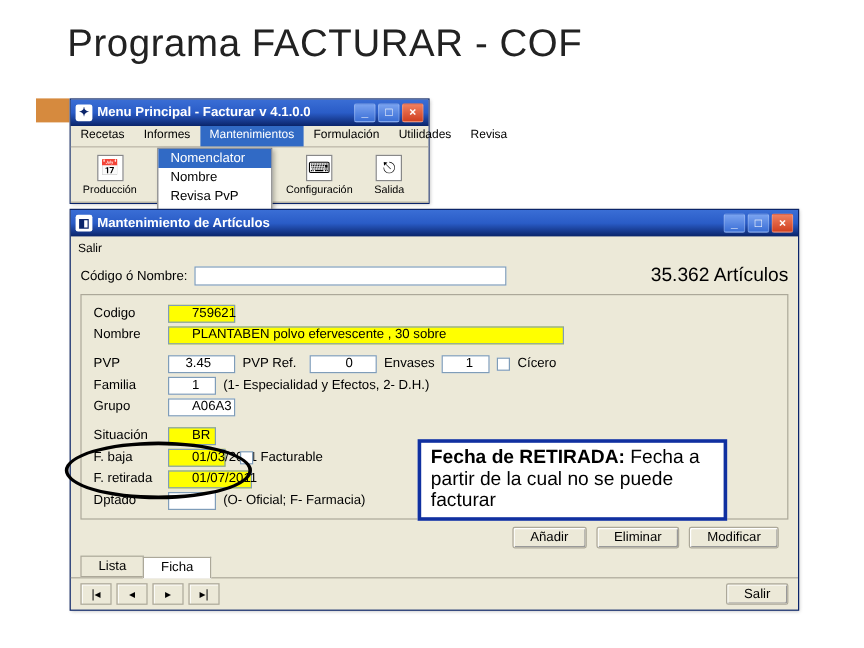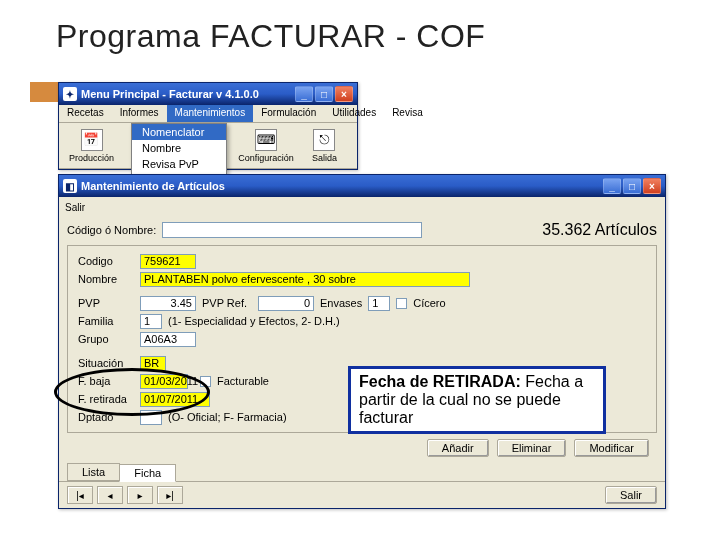--- a/index.html
+++ b/index.html
@@ -23,21 +23,21 @@
   .dropitem { padding:2px 18px 2px 10px; cursor:pointer; }
   .dropitem.sel { background:#316ac5; color:#fff; }
   .body2 { padding:4px 8px; font-size:11px; }
   .toprow { display:flex; align-items:center; gap:6px; padding:2px 0 6px 0; }
   .toprow input { flex:0 0 260px; height:16px; border:1px solid #7f9db9; font-size:11px; padding:0 2px; }
   .count { margin-left:auto; font-size:16px; }
   .panel { border:1px solid #aca899; background:#ece9d8; padding:6px 10px; position:relative; }
   .frow { display:flex; align-items:center; gap:6px; min-height:18px; font-size:11px; }
   .lbl { width:56px; text-align:left; }
   .lbl2 { width:50px; }
-  .val { background:#fff; border:1px solid #7f9db9; height:15px; padding:0 3px; font-size:11px; display:inline-flex; align-items:center; }
+  .val { background:#fff; border:1px solid #7f9db9; height:15px; padding:0 19px; font-size:11px; display:inline-flex; align-items:center; }
   .hl { background:#ffff00 !important; }
   .chk { width:11px; height:11px; border:1px solid #7f9db9; background:#fff; display:inline-block; }
   .btnrow { display:flex; gap:8px; justify-content:flex-end; padding:6px 8px 2px 0; }
   .btn { background:#ece9d8; border:1px solid #aca899; border-radius:2px; padding:2px 14px; font-size:11px; cursor:pointer; box-shadow: inset 1px 1px #fff, inset -1px -1px #999; }
   .tabs { display:flex; font-size:11px; padding:0 8px; }
   .tab { padding:2px 14px; border:1px solid #aca899; background:#ece9d8; margin-right:-1px; cursor:pointer; }
   .tab.active { background:#fff; border-bottom-color:#fff; position:relative; top:1px; }
   .navbar { border-top:1px solid #aca899; padding:4px 8px; display:flex; align-items:center; gap:4px; }
   .navbtn { width:26px; height:18px; border:1px solid #aca899; background:#ece9d8; font-size:10px; display:flex; align-items:center; justify-content:center; cursor:pointer; box-shadow: inset 1px 1px #fff; }
   .callout { position:absolute; background:#fff; border:3px solid #1030a0; padding:4px 8px; font-size:16px; font-weight:400; width:258px; }

